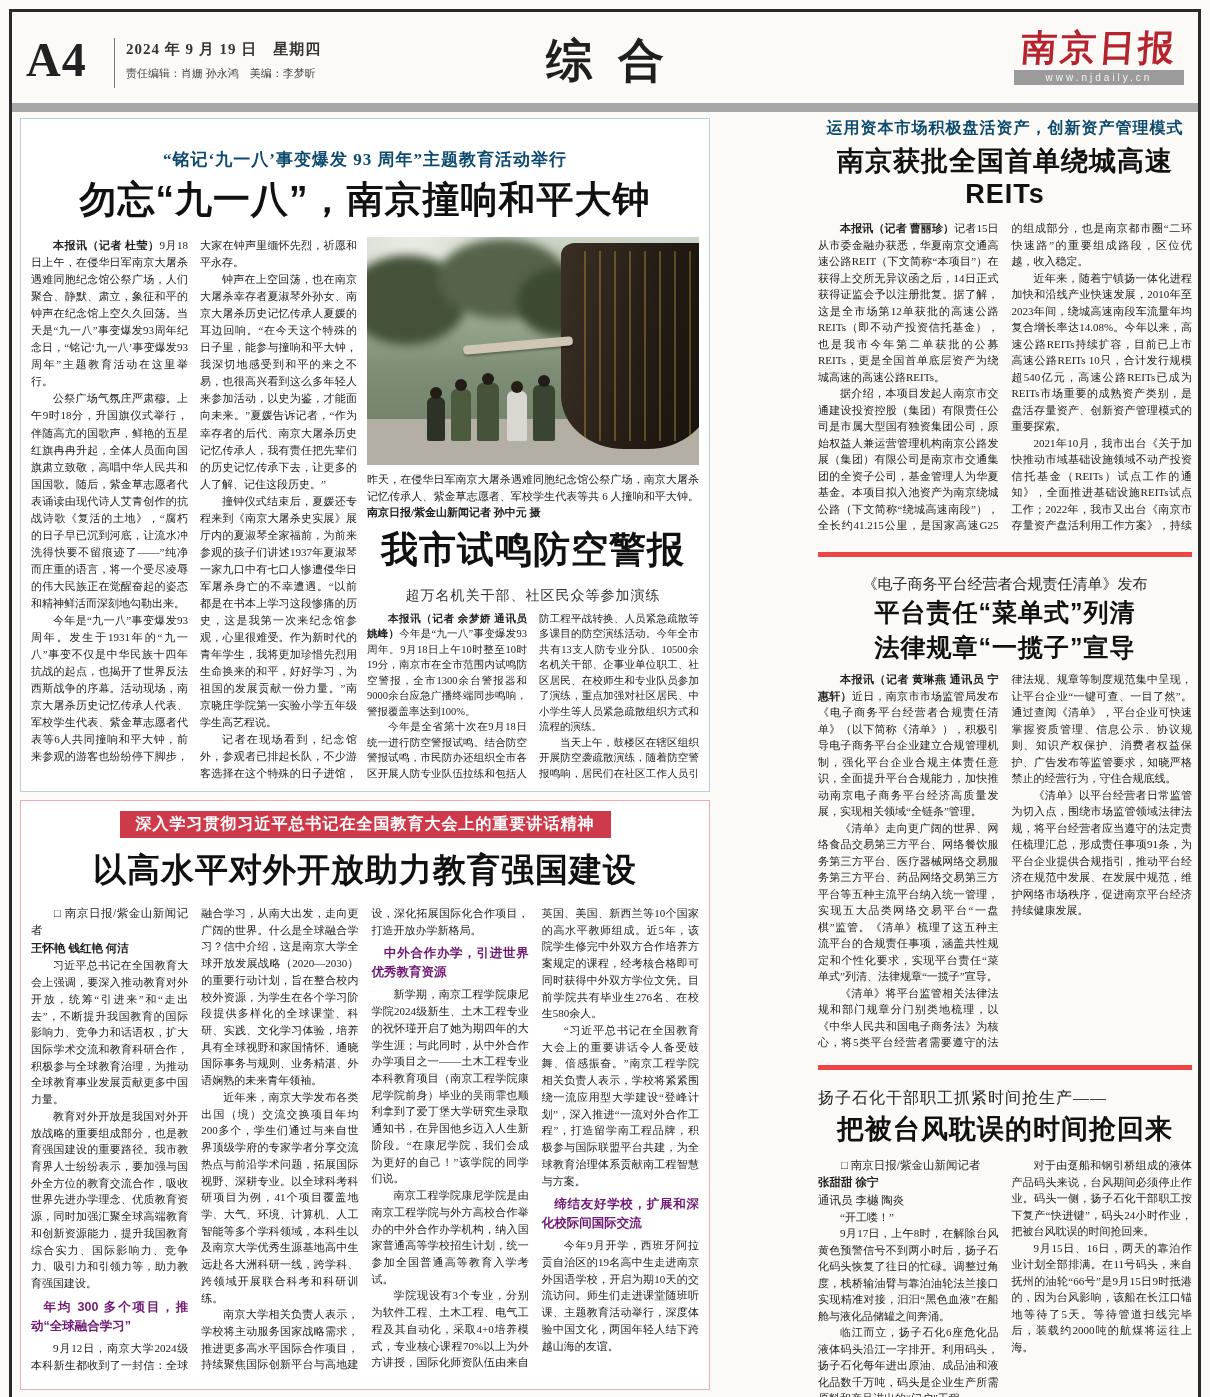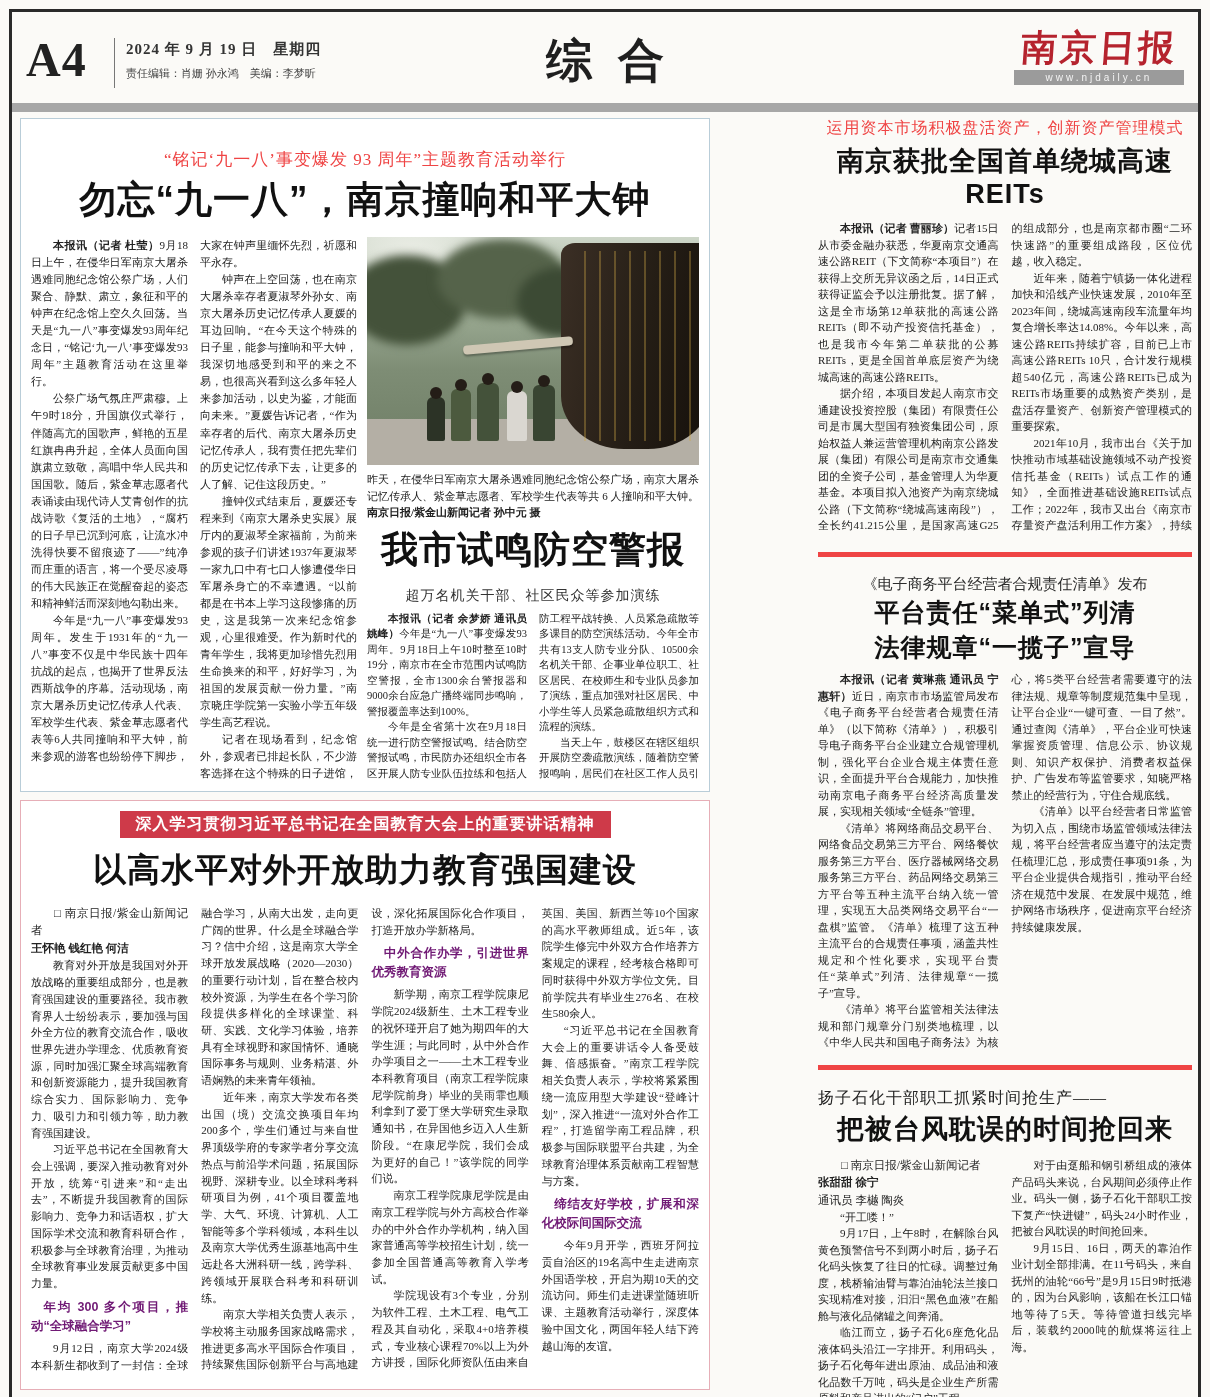--- a/index.html
+++ b/index.html
@@ -18,21 +18,21 @@
   .secttl{position:absolute;left:0;right:0;top:0;text-align:center;
           font-family:Liberation Serif, serif;font-weight:bold;
           font-size:46px;letter-spacing:26px;text-indent:26px;color:#1f1f1f;}
   .logo{position:absolute;right:0;top:-2px;width:170px;text-align:center;}
   .logo .nm{font-family:"DejaVu Serif",serif;font-weight:bold;font-size:36px;color:#b5232e;
             letter-spacing:3px;transform:skewX(-4deg);display:inline-block;line-height:1.1;}
   .logo .web{margin-top:2px;background:#9b9b9b;color:#f3f3f3;font-family:"Liberation Sans",sans-serif;
              font-size:10px;letter-spacing:3px;padding:2px 0;}
   .graybar{position:absolute;left:12px;right:12px;top:103px;height:9px;background:#a7a7a7;}
   
-  .kick{text-align:center;font-size:17px;color:#ef4444;letter-spacing:1px;}
+  .kick{text-align:center;font-size:17px;color:#0c4a6e;letter-spacing:1px;font-weight:bold;}
   .hl{font-family:"Liberation Sans","DejaVu Sans",sans-serif;font-weight:bold;color:#111;text-align:center;}
   .body{ text-align:justify;color:#222;}
   .body p{margin:0;text-indent:2em;}
   .body .lead{font-weight:bold;}
   .cols{column-fill:auto;overflow:hidden;}
   .subhd{font-family:"Liberation Sans",sans-serif;font-weight:bold;font-size:12.5px;color:#701a75;
          margin:6px 0 4px;text-indent:1em;}
   .byline{font-size:11.5px;color:#222;margin-bottom:8px;text-indent:0;}
   .byline b{font-weight:bold;}
   
@@ -158,22 +158,22 @@
         </div>
       </div>
     </div>
   </div>
 
   <div class="boxedu">
     <div class="redband">深入学习贯彻习近平总书记在全国教育大会上的重要讲话精神</div>
     <div class="hl">以高水平对外开放助力教育强国建设</div>
     <div class="educols body cols">
       <p class="byline"><span>□ 南京日报/紫金山新闻记者</span><br><b>王怀艳 钱红艳 何洁</b></p>
+      <p>习近平总书记在全国教育大会上强调，要深入推动教育对外开放，统筹“引进来”和“走出去”，不断提升我国教育的国际影响力、竞争力和话语权，扩大国际学术交流和教育科研合作，积极参与全球教育治理，为推动全球教育事业发展贡献更多中国力量。</p>
       <p>教育对外开放是我国对外开放战略的重要组成部分，也是教育强国建设的重要路径。我市教育界人士纷纷表示，要加强与国外全方位的教育交流合作，吸收世界先进办学理念、优质教育资源，同时加强汇聚全球高端教育和创新资源能力，提升我国教育综合实力、国际影响力、竞争力、吸引力和引领力等，助力教育强国建设。</p>
-      <p>习近平总书记在全国教育大会上强调，要深入推动教育对外开放，统筹“引进来”和“走出去”，不断提升我国教育的国际影响力、竞争力和话语权，扩大国际学术交流和教育科研合作，积极参与全球教育治理，为推动全球教育事业发展贡献更多中国力量。</p>
       <div class="subhd">年均 300 多个项目，推动“全球融合学习”</div>
       <p>9月12日，南京大学2024级本科新生都收到了一封信：全球融合学习，从南大出发，走向更广阔的世界。什么是全球融合学习？信中介绍，这是南京大学全球开放发展战略（2020—2030）的重要行动计划，旨在整合校内校外资源，为学生在各个学习阶段提供多样化的全球课堂、科研、实践、文化学习体验，培养具有全球视野和家国情怀、通晓国际事务与规则、业务精湛、外语娴熟的未来青年领袖。</p>
       <p>近年来，南京大学发布各类出国（境）交流交换项目年均200多个，学生们通过与来自世界顶级学府的专家学者分享交流热点与前沿学术问题，拓展国际视野、深耕专业。以全球科考科研项目为例，41个项目覆盖地学、大气、环境、计算机、人工智能等多个学科领域，本科生以及南京大学优秀生源基地高中生远赴各大洲科研一线，跨学科、跨领域开展联合科考和科研训练。</p>
       <p>南京大学相关负责人表示，学校将主动服务国家战略需求，推进更多高水平国际合作项目，持续聚焦国际创新平台与高地建设，深化拓展国际化合作项目，打造开放办学新格局。</p>
       <div class="subhd">中外合作办学，引进世界优秀教育资源</div>
       <p>新学期，南京工程学院康尼学院2024级新生、土木工程专业的祝怀瑾开启了她为期四年的大学生涯；与此同时，从中外合作办学项目之一——土木工程专业本科教育项目（南京工程学院康尼学院前身）毕业的吴雨霏也顺利拿到了爱丁堡大学研究生录取通知书，在异国他乡迈入人生新阶段。“在康尼学院，我们会成为更好的自己！”该学院的同学们说。</p>
       <p>南京工程学院康尼学院是由南京工程学院与外方高校合作举办的中外合作办学机构，纳入国家普通高等学校招生计划，统一参加全国普通高等教育入学考试。</p>
       <p>学院现设有3个专业，分别为软件工程、土木工程、电气工程及其自动化，采取4+0培养模式，专业核心课程70%以上为外方讲授，国际化师资队伍由来自英国、美国、新西兰等10个国家的高水平教师组成。近5年，该院学生修完中外双方合作培养方案规定的课程，经考核合格即可同时获得中外双方学位文凭。目前学院共有毕业生276名、在校生580余人。</p>
       <p>“习近平总书记在全国教育大会上的重要讲话令人备受鼓舞、倍感振奋。”南京工程学院相关负责人表示，学校将紧紧围绕一流应用型大学建设“登峰计划”，深入推进“一流对外合作工程”，打造留学南工程品牌，积极参与国际联盟平台共建，为全球教育治理体系贡献南工程智慧与方案。</p>
       <div class="subhd">缔结友好学校，扩展和深化校际间国际交流</div>
@@ -195,21 +195,21 @@
 
       </div>
     </div>
 
     <div class="rart">
       <div class="platkick">《电子商务平台经营者合规责任清单》发布</div>
       <div class="hl plathl">平台责任“菜单式”列清</div>
       <div class="hl plathl">法律规章“一揽子”宣导</div>
       <div class="platbody body cols">
         <p><b class="lead">本报讯（记者 黄琳燕 通讯员 宁惠轩）</b><span>近日，南京市市场监管局发布《电子商务平台经营者合规责任清单》（以下简称《清单》），积极引导电子商务平台企业建立合规管理机制，强化平台企业合规主体责任意识，全面提升平台合规能力，加快推动南京电子商务平台经济高质量发展，实现相关领域“全链条”管理。</span></p>
-        <p>《清单》将网络商品交易平台、网络食品交易第三方平台、网络餐饮服务第三方平台、医疗器械网络交易服务第三方平台、药品网络交易第三方平台等五种主流平台纳入统一管理，实现五大品类网络交易平台“一盘棋”监管。《清单》梳理了这五种主流平台的合规责任事项，涵盖共性规定和个性化要求，实现平台责任“菜单式”列清、法律规章“一揽子”宣导。</p>
+        <p>《清单》走向更广阔的世界、网络食品交易第三方平台、网络餐饮服务第三方平台、医疗器械网络交易服务第三方平台、药品网络交易第三方平台等五种主流平台纳入统一管理，实现五大品类网络交易平台“一盘棋”监管。《清单》梳理了这五种主流平台的合规责任事项，涵盖共性规定和个性化要求，实现平台责任“菜单式”列清、法律规章“一揽子”宣导。</p>
         <p>《清单》将平台监管相关法律法规和部门规章分门别类地梳理，以《中华人民共和国电子商务法》为核心，将5类平台经营者需要遵守的法律法规、规章等制度规范集中呈现，让平台企业“一键可查、一目了然”。通过查阅《清单》，平台企业可快速掌握资质管理、信息公示、协议规则、知识产权保护、消费者权益保护、广告发布等监管要求，知晓严格禁止的经营行为，守住合规底线。</p>
         <p>《清单》以平台经营者日常监管为切入点，围绕市场监管领域法律法规，将平台经营者应当遵守的法定责任梳理汇总，形成责任事项91条，为平台企业提供合规指引，推动平台经济在规范中发展、在发展中规范，维护网络市场秩序，促进南京平台经济持续健康发展。</p>
       </div>
     </div>
 
     <div class="rart">
       <div class="tykick">扬子石化干部职工抓紧时间抢生产——</div>
       <div class="hl tyhl">把被台风耽误的时间抢回来</div>
       <div class="tybody body cols">
         <p class="byline"><span>□ 南京日报/紫金山新闻记者</span><br><b>张甜甜 徐宁</b><br><span>通讯员 李樾 陶炎</span></p>

